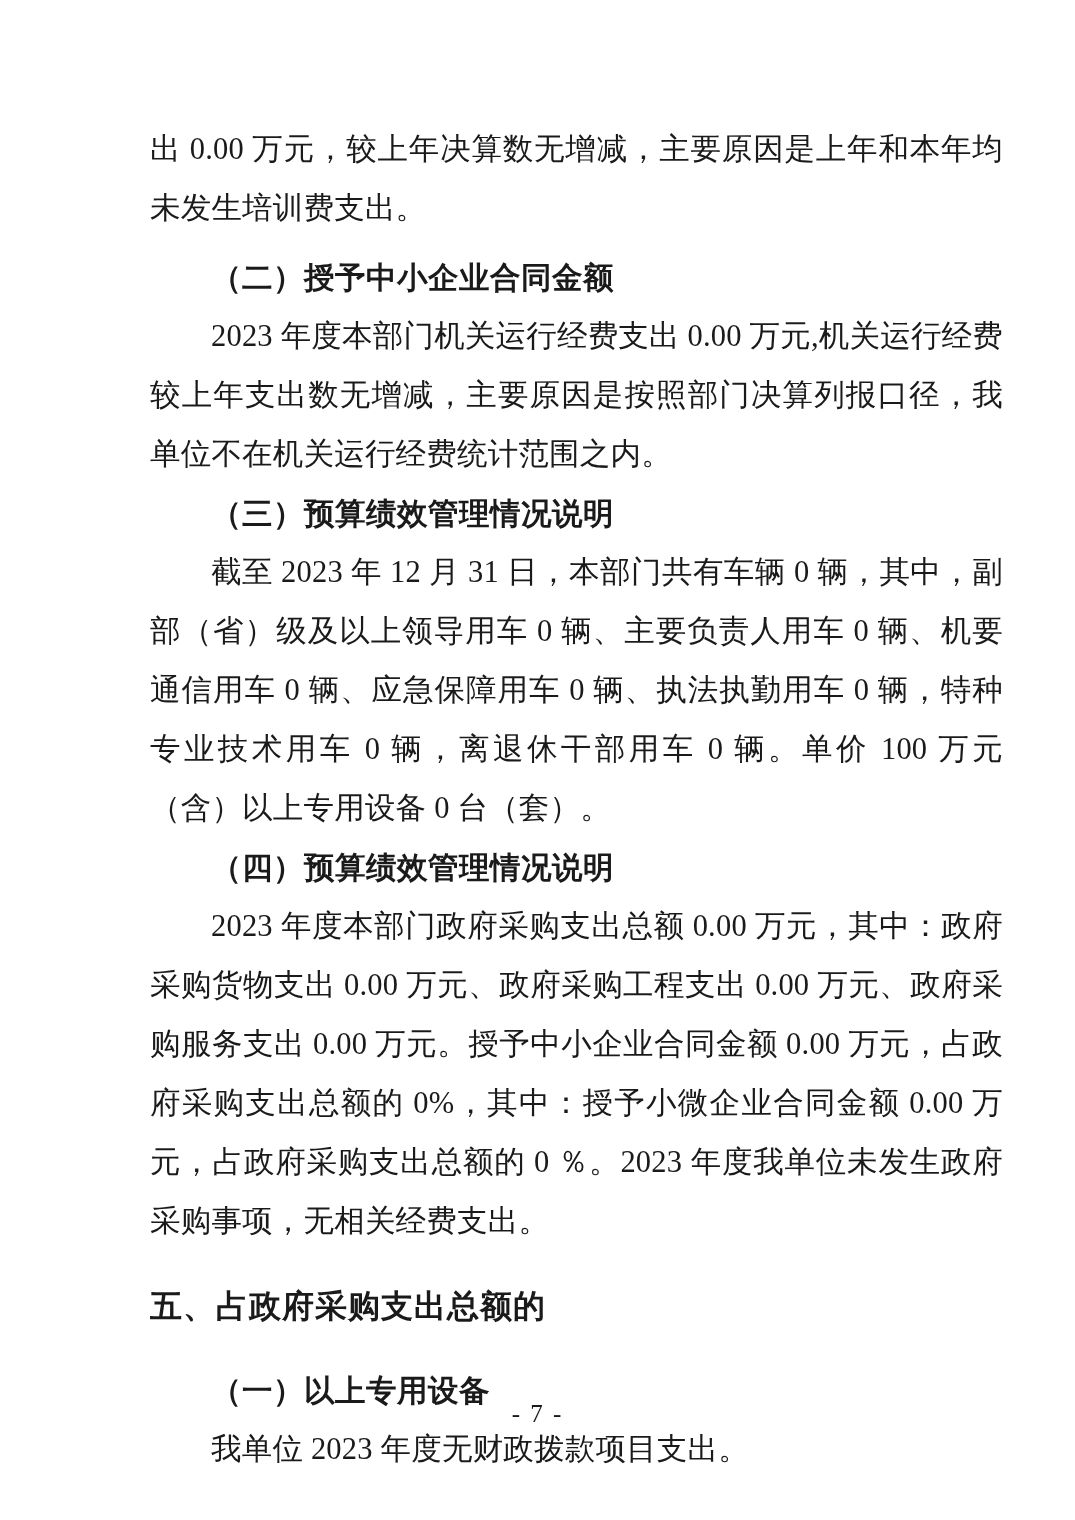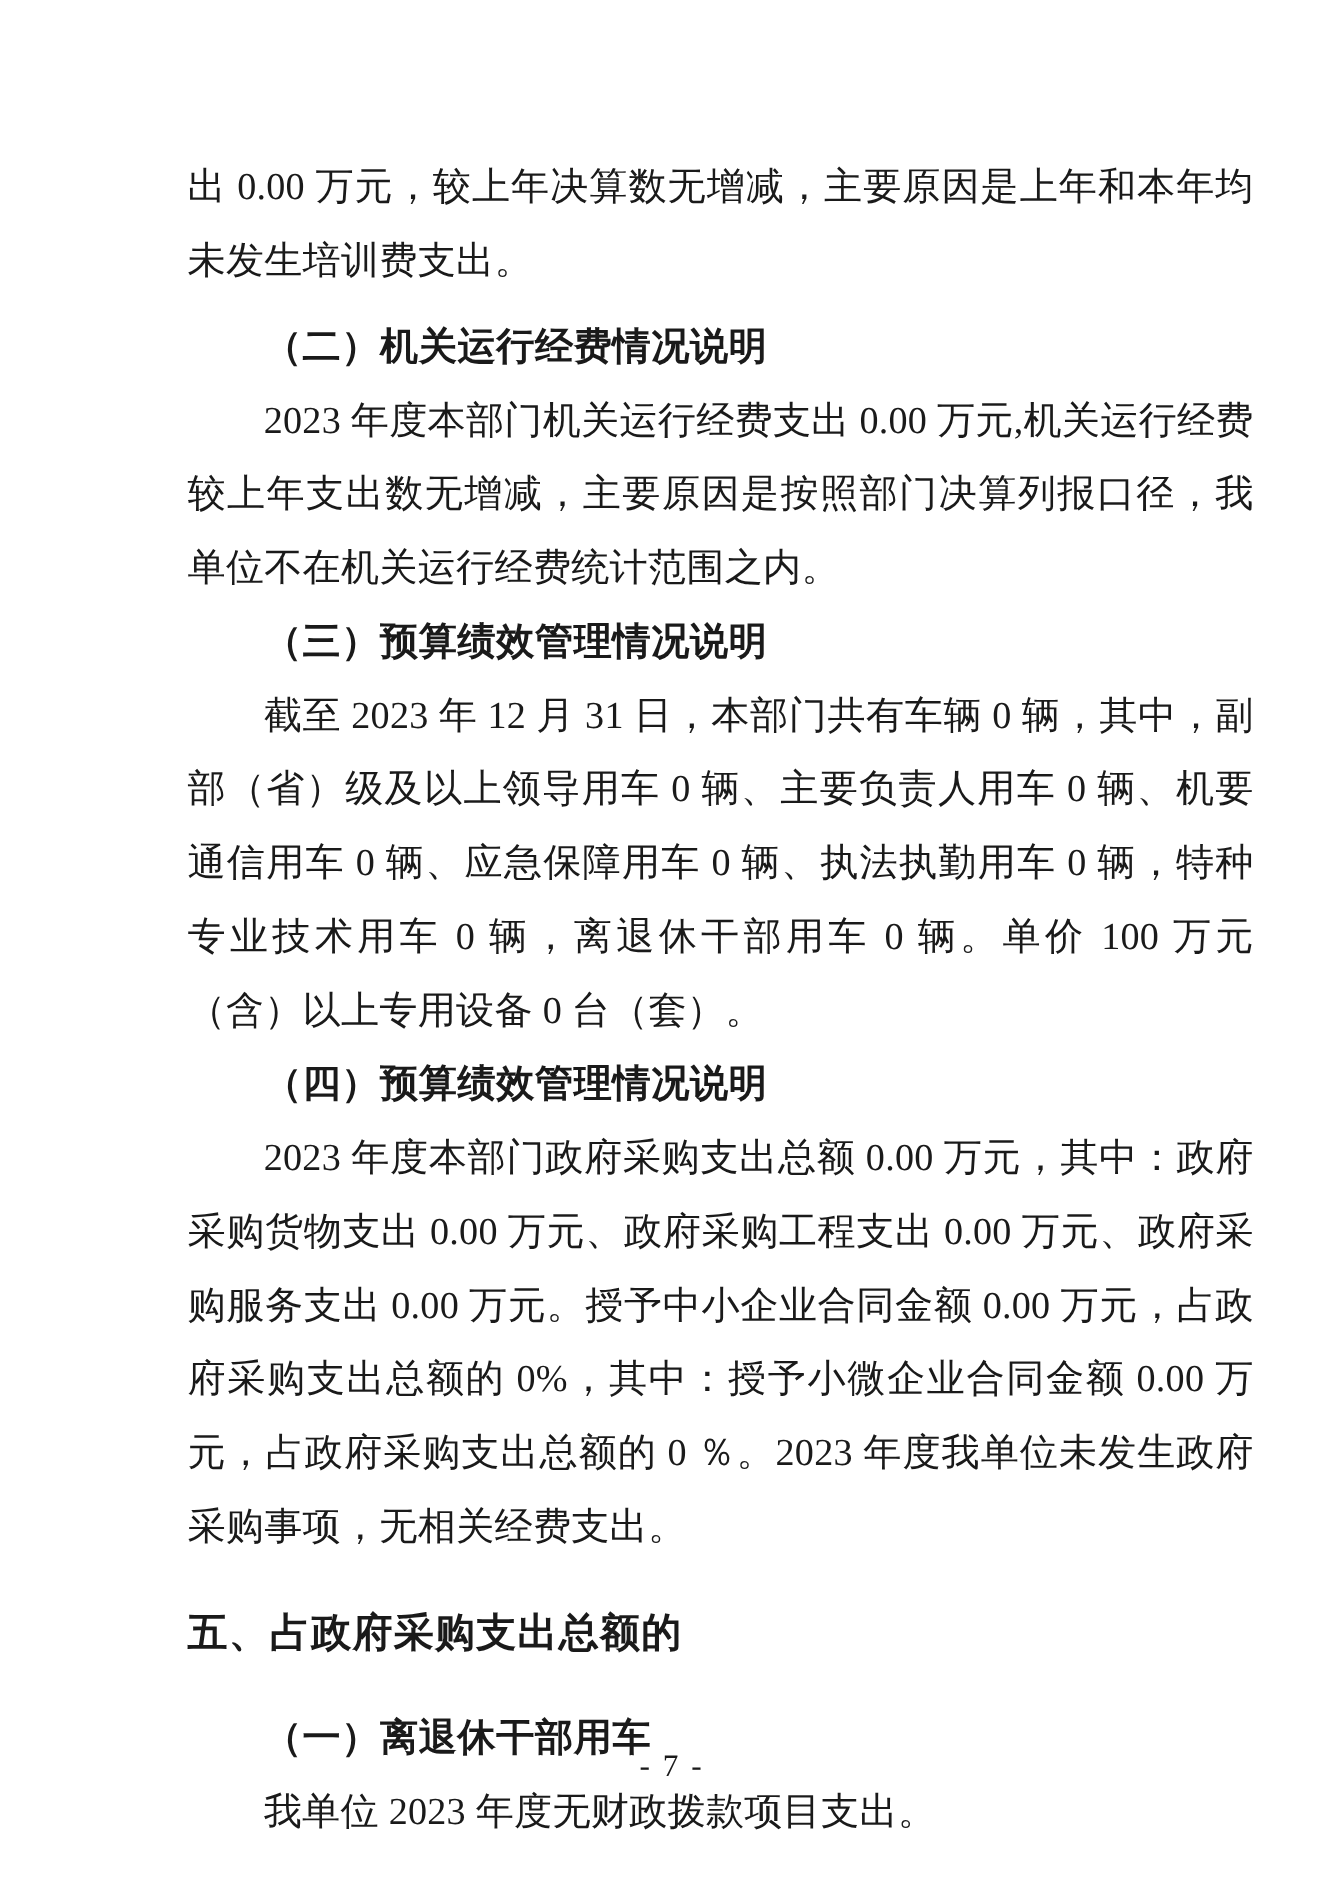--- a/index.html
+++ b/index.html
@@ -69,37 +69,37 @@
 </style>
 </head>
 <body>
 
 <div class="page">
 
   <p class="body-text">出 0.00 万元，较上年决算数无增减，主要原因是上年和本年均未发生培训费支出。</p>
 
   <div class="gap-sm"></div>
 
-  <p class="sub-heading">（二）机关运行经费情况说明</p>
+  <p class="sub-heading">（二）授予中小企业合同金额</p>
 
   <p class="body-text indent">2023 年度本部门机关运行经费支出 0.00 万元,机关运行经费较上年支出数无增减，主要原因是按照部门决算列报口径，我单位不在机关运行经费统计范围之内。</p>
 
   <p class="sub-heading">（三）预算绩效管理情况说明</p>
 
   <p class="body-text indent">截至 2023 年 12 月 31 日，本部门共有车辆 0 辆，其中，副部（省）级及以上领导用车 0 辆、主要负责人用车 0 辆、机要通信用车 0 辆、应急保障用车 0 辆、执法执勤用车 0 辆，特种专业技术用车 0 辆，离退休干部用车 0 辆。单价 100 万元（含）以上专用设备 0 台（套）。</p>
 
   <p class="sub-heading">（四）预算绩效管理情况说明</p>
 
   <p class="body-text indent">2023 年度本部门政府采购支出总额 0.00 万元，其中：政府采购货物支出 0.00 万元、政府采购工程支出 0.00 万元、政府采购服务支出 0.00 万元。授予中小企业合同金额 0.00 万元，占政府采购支出总额的 0%，其中：授予小微企业合同金额 0.00 万元，占政府采购支出总额的 0 ％。2023 年度我单位未发生政府采购事项，无相关经费支出。</p>
 
   <div class="gap-md"></div>
 
   <p class="section-heading">五、占政府采购支出总额的</p>
 
   <div class="gap-md"></div>
 
-  <p class="sub-heading">（一）离退休干部用车</p>
+  <p class="sub-heading">（一）以上专用设备</p>
 
   <p class="body-text indent">我单位 2023 年度无财政拨款项目支出。</p>
 
 </div>
 
 <div class="footer">- 7 -</div>
 
 </body></html>

